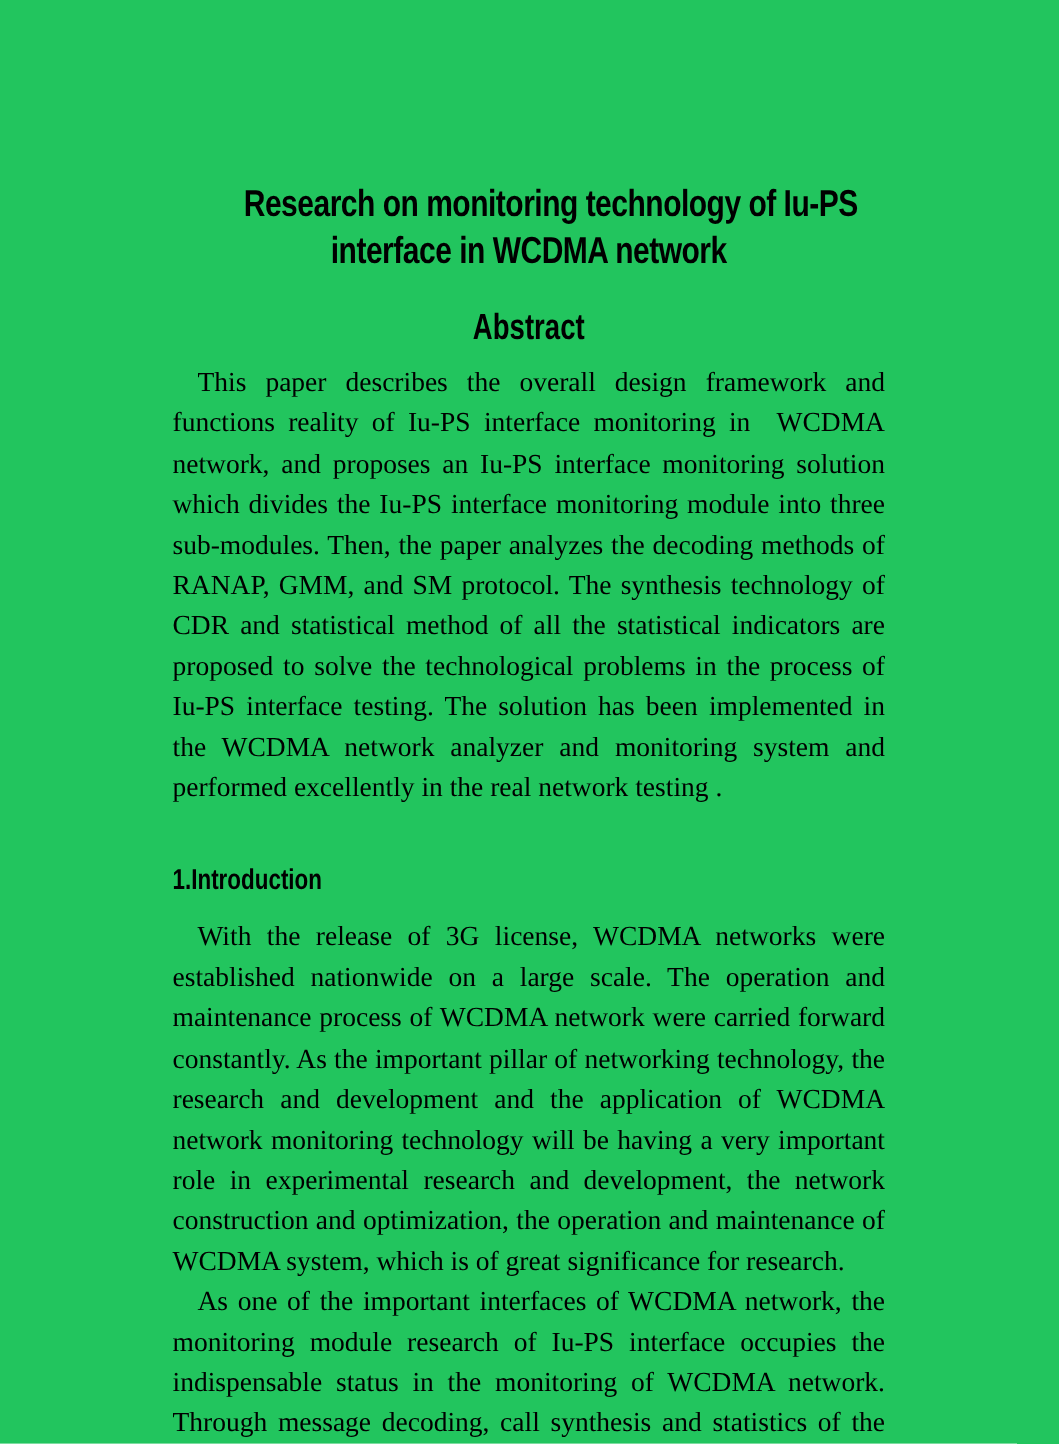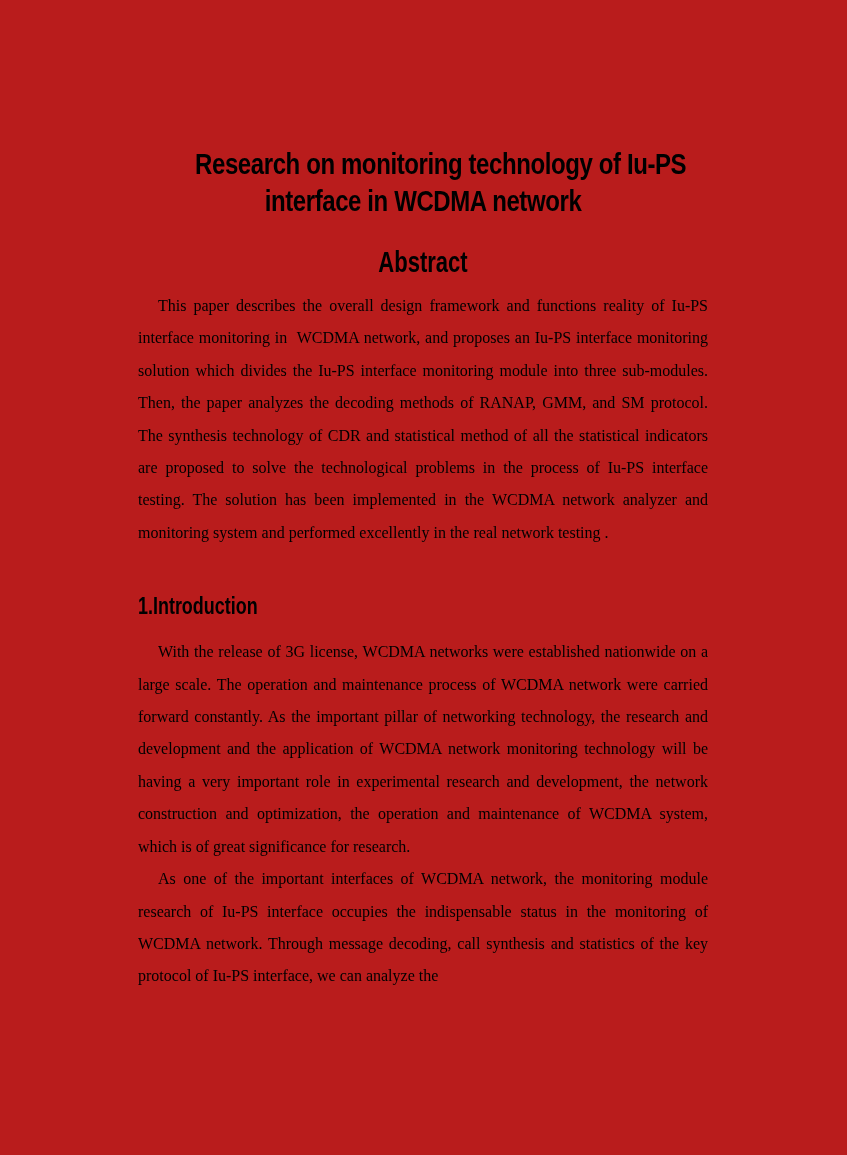--- a/index.html
+++ b/index.html
@@ -4,21 +4,21 @@
 <style>
   html, body {
     margin: 0;
     padding: 0;
     background: #ffffff;
   }
   .page {
     position: relative;
     width: 847px;
     height: 1155px;
-    background: #b91c1c;
+    background: #22c55e;
     overflow: hidden;
     color: #000000;
   }
   .content {
     position: absolute;
     left: 138px;
     top: 0;
     width: 570px;
   }
   
@@ -51,21 +51,21 @@
     font-size: 23px;
     line-height: 27px;
     text-align: left;
     transform: scaleX(0.78);
     transform-origin: 0 50%;
     white-space: nowrap;
   }
   .body-para {
     margin: 0;
     font-family: "Liberation Serif", "DejaVu Serif", serif;
-    font-size: 16px;
+    font-size: 22px;
     line-height: 32.4px;
     text-align: justify;
     text-indent: 20px;
     color: #000000;
   }
   .abstract-para {
     margin-top: 13px;
   }
   .intro-para-first {
     margin-top: 16px;

